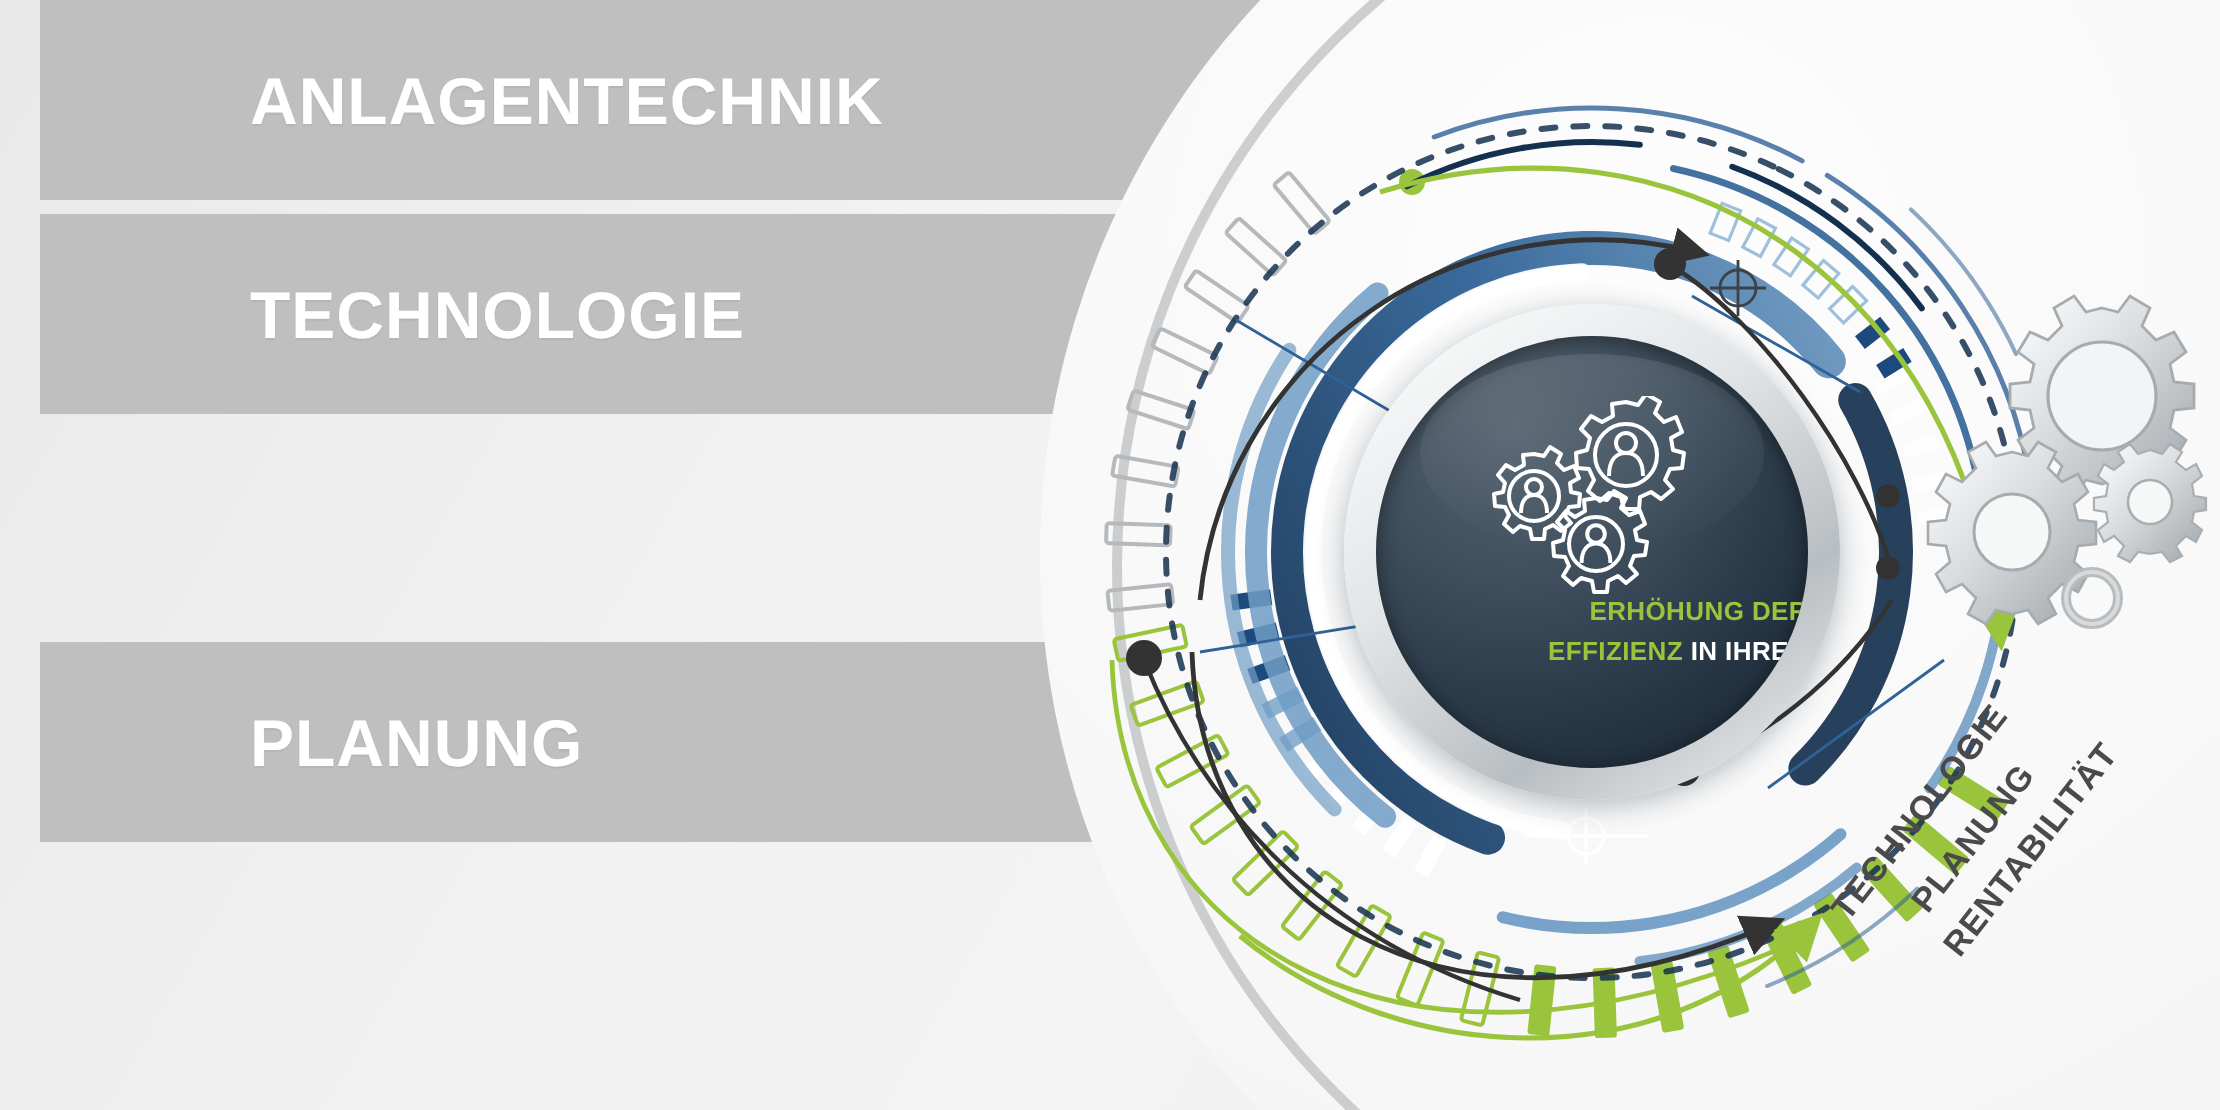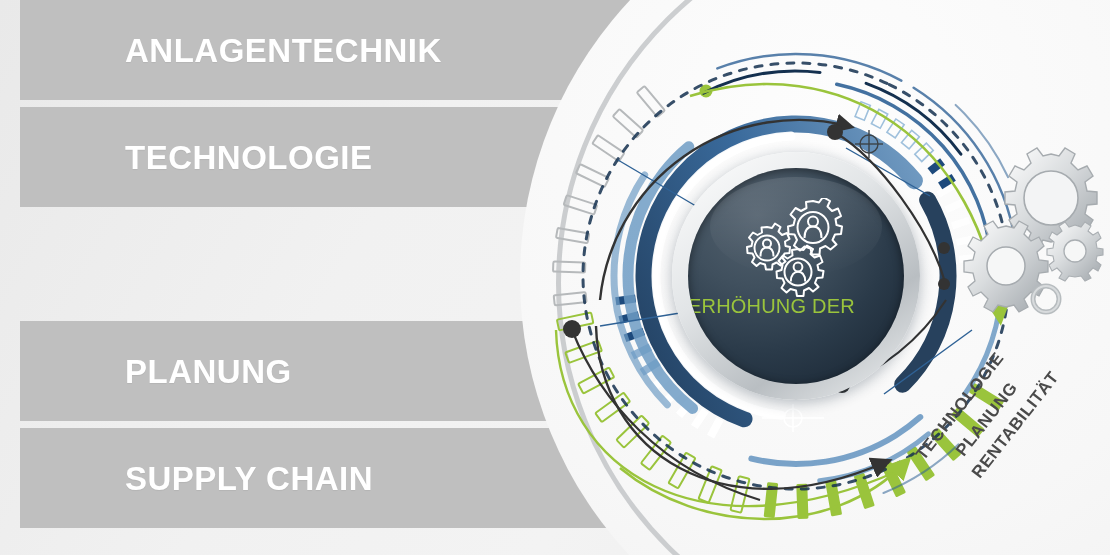--- a/index.html
+++ b/index.html
@@ -44,22 +44,22 @@
     background:radial-gradient(circle at 32% 22%,#54626f 0%,#40505e 32%,#2a3a49 62%,#16222f 100%);
     box-shadow:inset 0 2px 10px rgba(0,0,0,.45);
     overflow:hidden;
   }
   #core-gleam{
     position:absolute;left:10%;top:4%;width:80%;height:46%;border-radius:50%;
     background:linear-gradient(180deg,rgba(255,255,255,.10),rgba(255,255,255,0));
   }
   #core-gears{position:absolute;left:50%;top:30px;transform:translateX(-50%);}
   #core-text{
-    position:absolute;left:0;right:0;top:128px;text-align:left;
-    font-weight:normal;font-size:20px;line-height:20px;letter-spacing:.2px;
+    position:absolute;left:0;right:0;top:128px;text-align:right;
+    font-weight:bold;font-size:13px;line-height:20px;letter-spacing:.2px;
   }
   .t-green{color:#9ac43c;}
   .t-white{color:#ffffff;}
   
   .diag{
     position:absolute;font-weight:bold;color:#4a4a4a;white-space:nowrap;
     transform-origin:0 0;font-size:17px;letter-spacing:.6px;
   }
   #lbl-tech{left:912px;top:452px;transform:rotate(-52deg);}
   #lbl-plan{left:952px;top:448px;transform:rotate(-52deg);}
@@ -72,23 +72,20 @@
 
   <div id="bars">
     <div class="bar" style="top:0px">
       <span class="bar-label">ANLAGENTECHNIK</span>
     </div>
     <div class="bar" style="top:107px">
       <span class="bar-label">TECHNOLOGIE</span>
     </div>
     <div class="bar" style="top:321px">
       <span class="bar-label">PLANUNG</span>
-    </div>
-    <div class="bar" style="top:428px">
-      <span class="bar-label">SUPPLY CHAIN</span>
     </div>
   </div>
 
   <div id="disc"></div>
   <div id="disc-ring"></div>
 
   <svg id="art" viewBox="0 0 1110 555">
     <defs>
       <linearGradient id="gGear" x1="0" y1="0" x2="1" y2="1">
         <stop offset="0%" stop-color="#ffffff"></stop>
@@ -403,20 +400,21 @@
                      L-10.5,-11.5 L-5.5,-14.5 L-6,-20 Z"></path>
             <circle cx="0" cy="2" r="13.5"></circle>
             <circle cx="0" cy="-3" r="4.4"></circle>
             <path d="M-7.2,11.5 C-7.2,4.5 -3.8,1.8 0,1.8 C3.8,1.8 7.2,4.5 7.2,11.5"></path>
           </g>
         </g>
       </svg>
 
       <div id="core-text">
         <div><span class="t-green">ERHÖHUNG DER</span></div>
+        <div><span class="t-green">EFFIZIENZ</span><span class="t-white"> IN IHRER</span></div>
       </div>
     </div>
   </div>
 
   <div class="diag" id="lbl-tech">TECHNOLOGIE</div>
   <div class="diag" id="lbl-plan">PLANUNG</div>
   <div class="diag" id="lbl-rent">RENTABILITÄT</div>
 
 </div>
 

